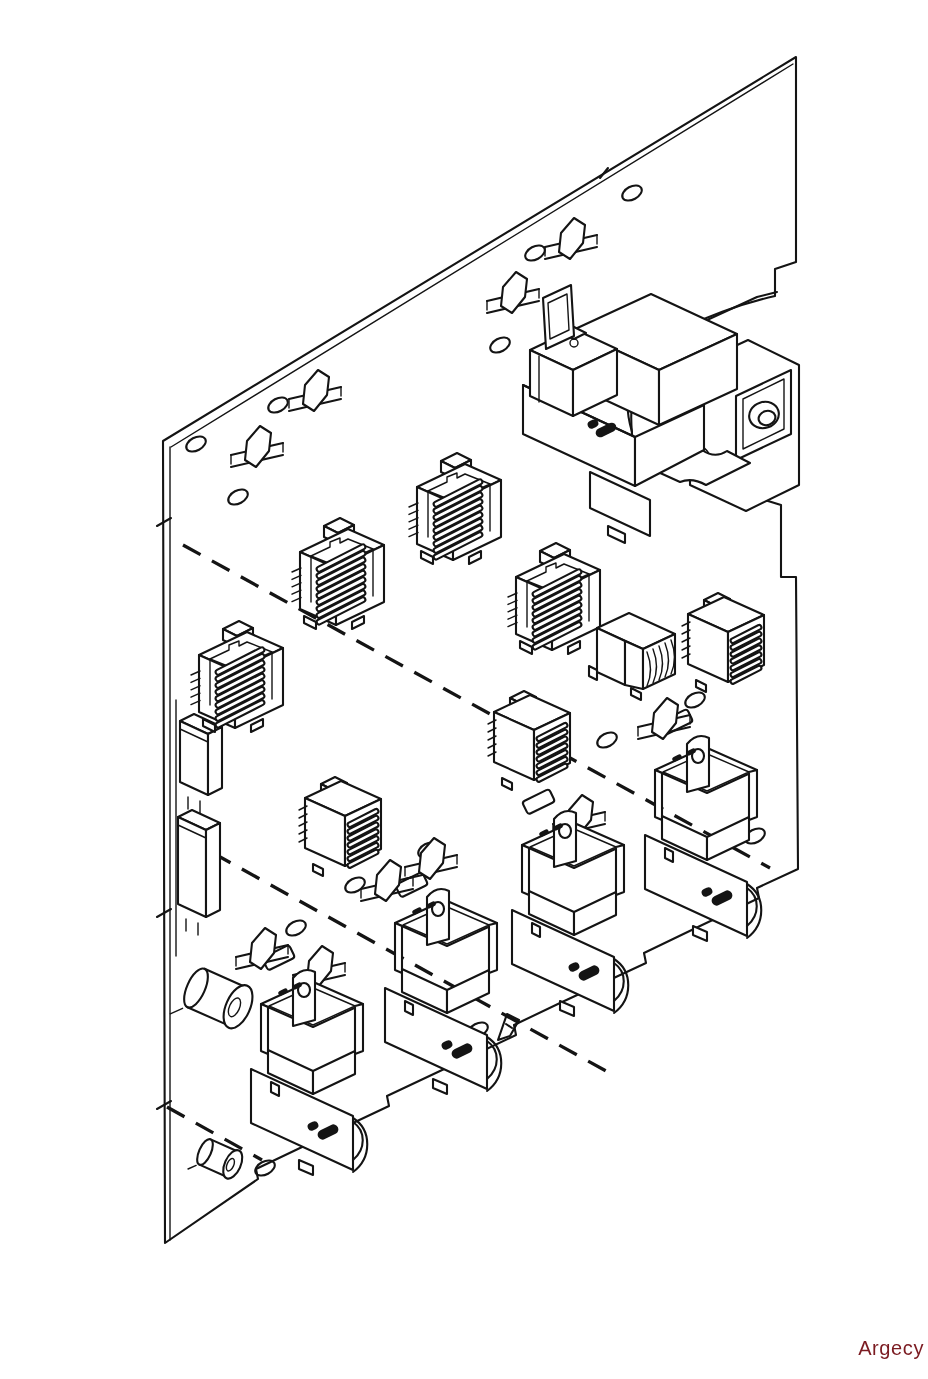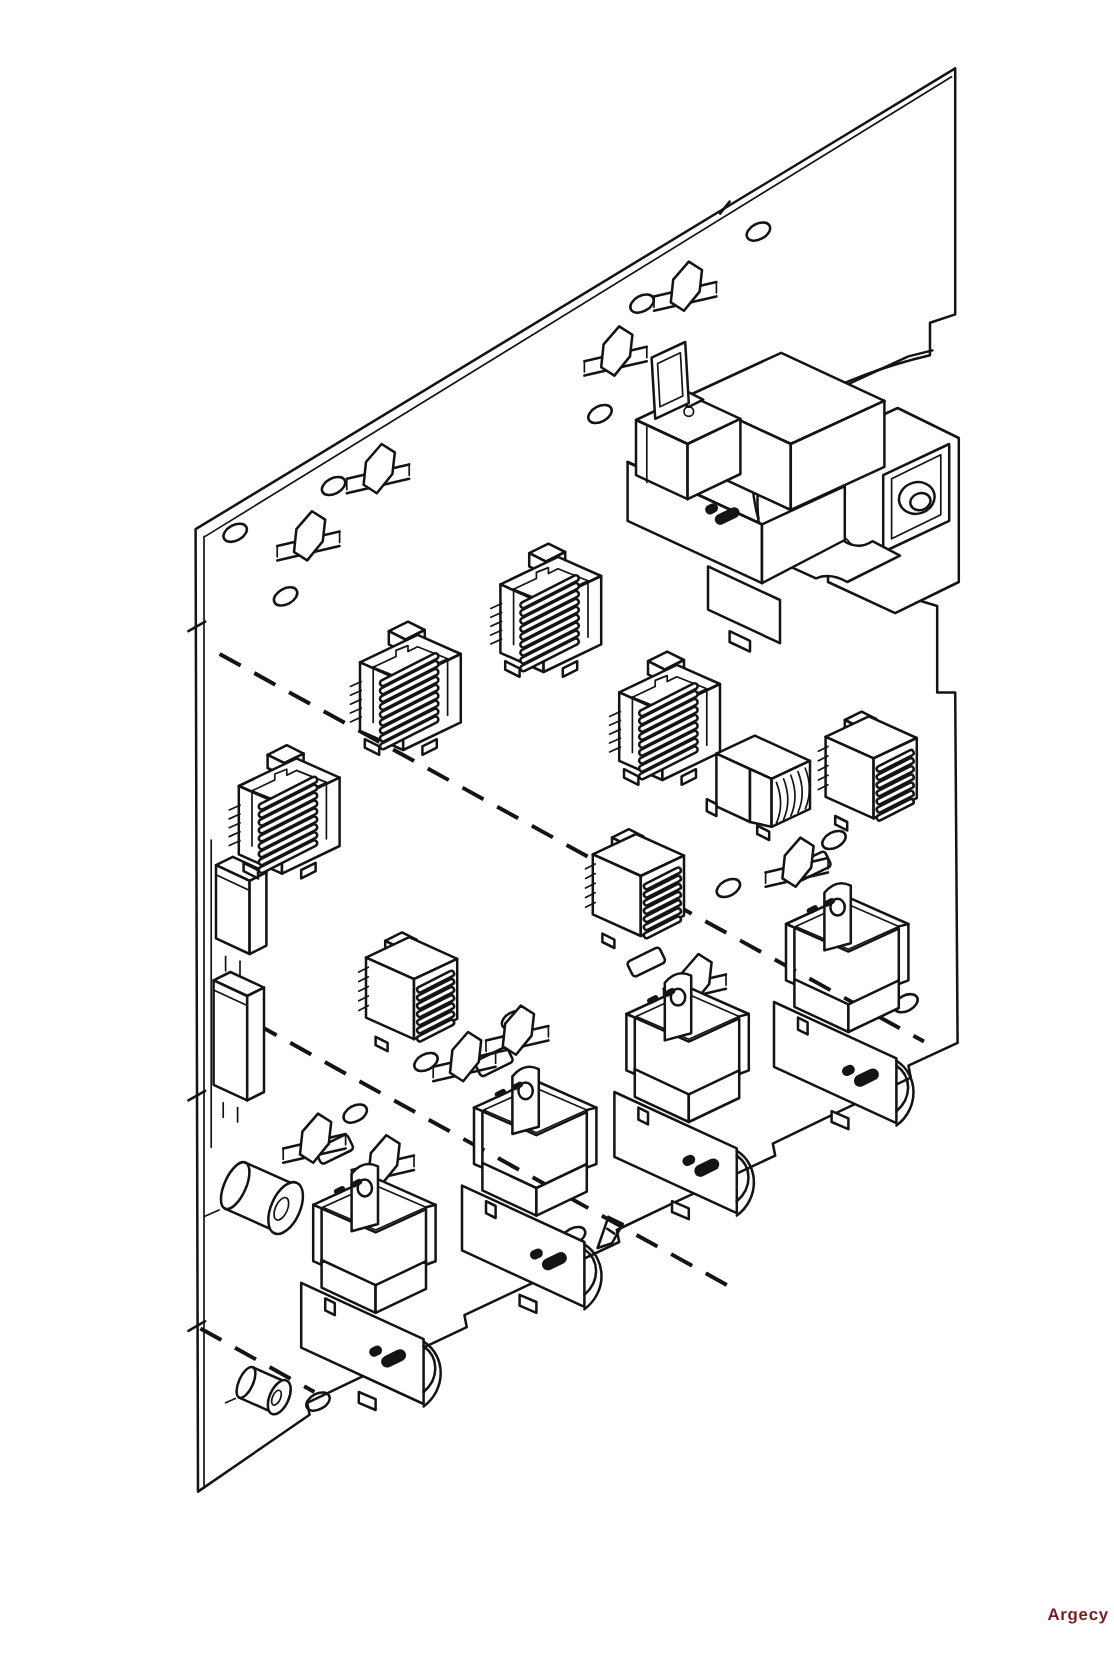--- a/index.html
+++ b/index.html
@@ -5,21 +5,21 @@
   html,body{margin:0;padding:0}
   body{width:928px;height:1379px;background:#fff;position:relative;overflow:hidden;
        font-family:"Liberation Sans",sans-serif}
   #stage{position:absolute;left:0;top:0;width:928px;height:1379px}
   svg{display:block}
   .f{fill:#fff;stroke:#141414;stroke-width:2.1;stroke-linejoin:round;stroke-linecap:round}
   .n{fill:none;stroke:#141414;stroke-width:2.1;stroke-linejoin:round;stroke-linecap:round}
   .th{stroke-width:1.4}
   .blk{fill:#141414;stroke:none}
   .dash{fill:none;stroke:#141414;stroke-width:3.3;stroke-dasharray:20 13;stroke-linecap:butt}
-  .wm{position:absolute;right:4px;top:1337px;font-size:14px;letter-spacing:.6px;font-weight:700}
+  .wm{position:absolute;right:4px;top:1337px;font-size:20px;letter-spacing:.6px;font-weight:400}
 </style>
 </head>
 <body>
 
 <div id="stage">
     <svg width="928" height="1379" viewBox="0 0 928 1379">
       <rect x="0" y="0" width="928" height="1379" fill="#ffffff"></rect>
       <g>
         <path class="f" d="M163,441 L796,57 L796,262 L775,269 L775,296 C745,303 700,317 668,338 C640,352 628,390 632,434 L640,462 L781,505 L781,577 L796,577 L798,869 L757,888 L759,898 L700,926 L644,953 L646,963 L560,1003 L514,1025 L516,1035 L440,1071 L387,1096 L389,1106 L300,1148 L256,1169 L258,1179 L165,1243 Z"></path>
         <line class="n th" x1="171" y1="447" x2="793" y2="64"></line>

